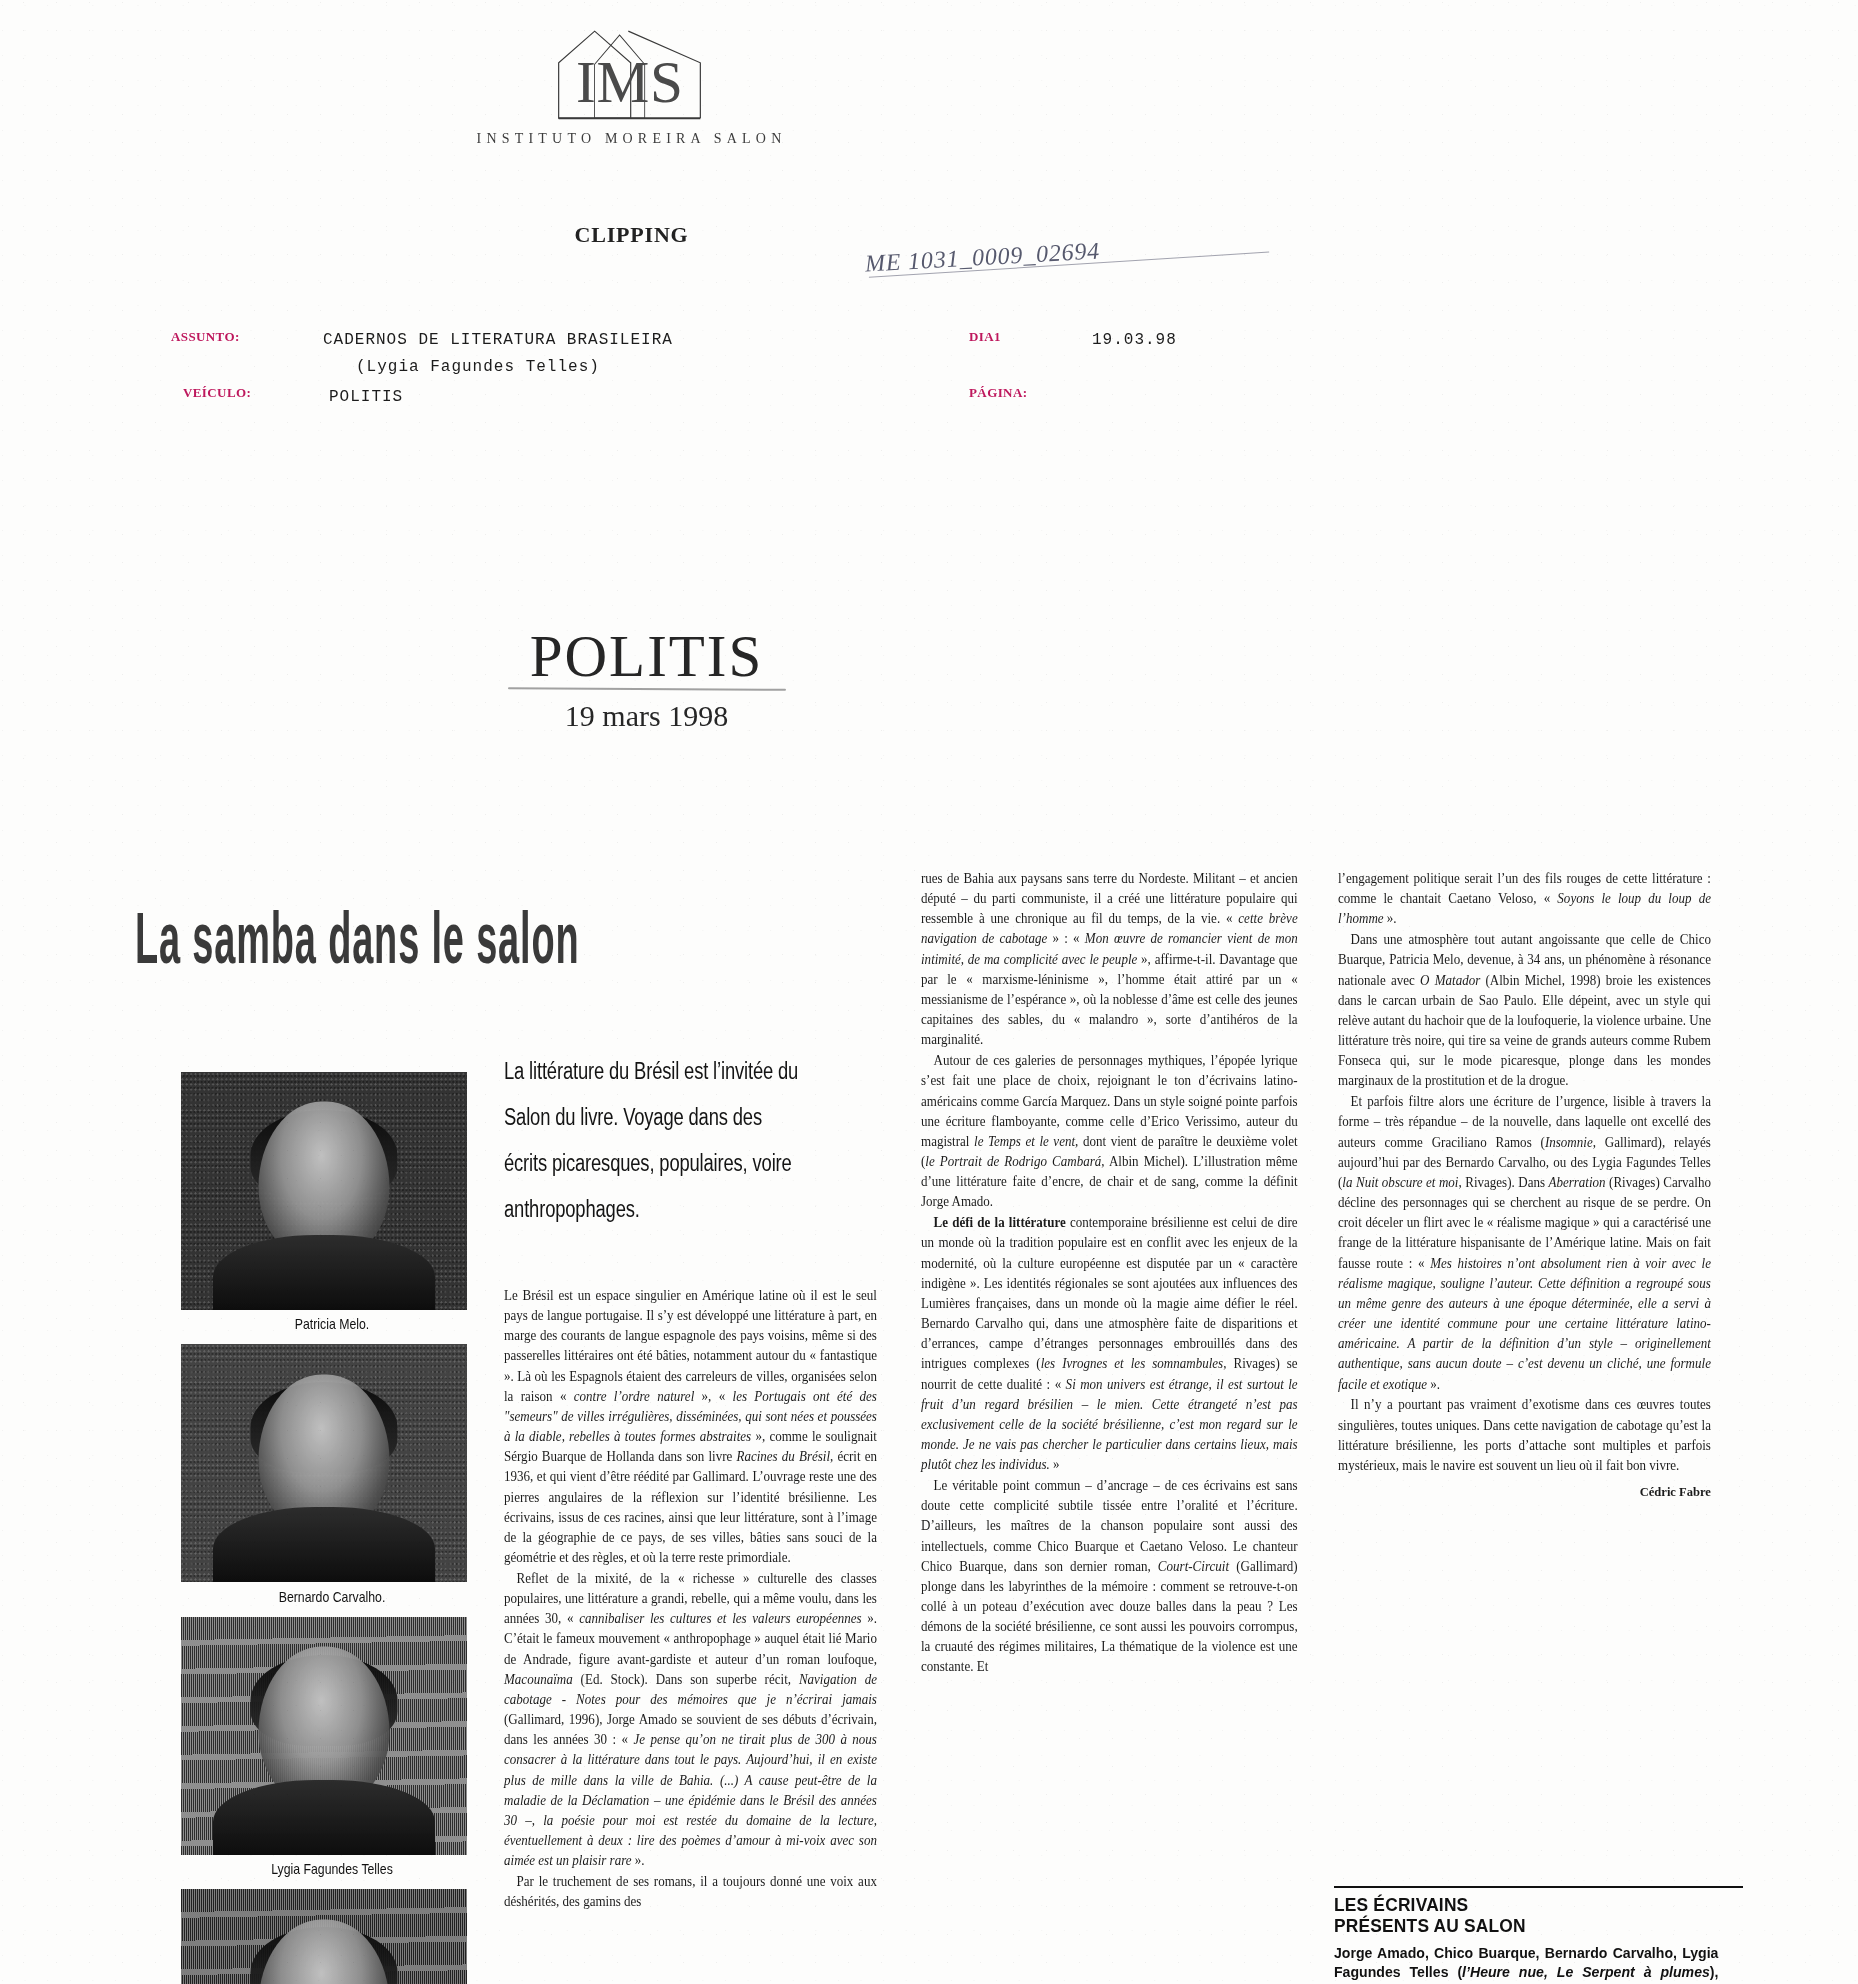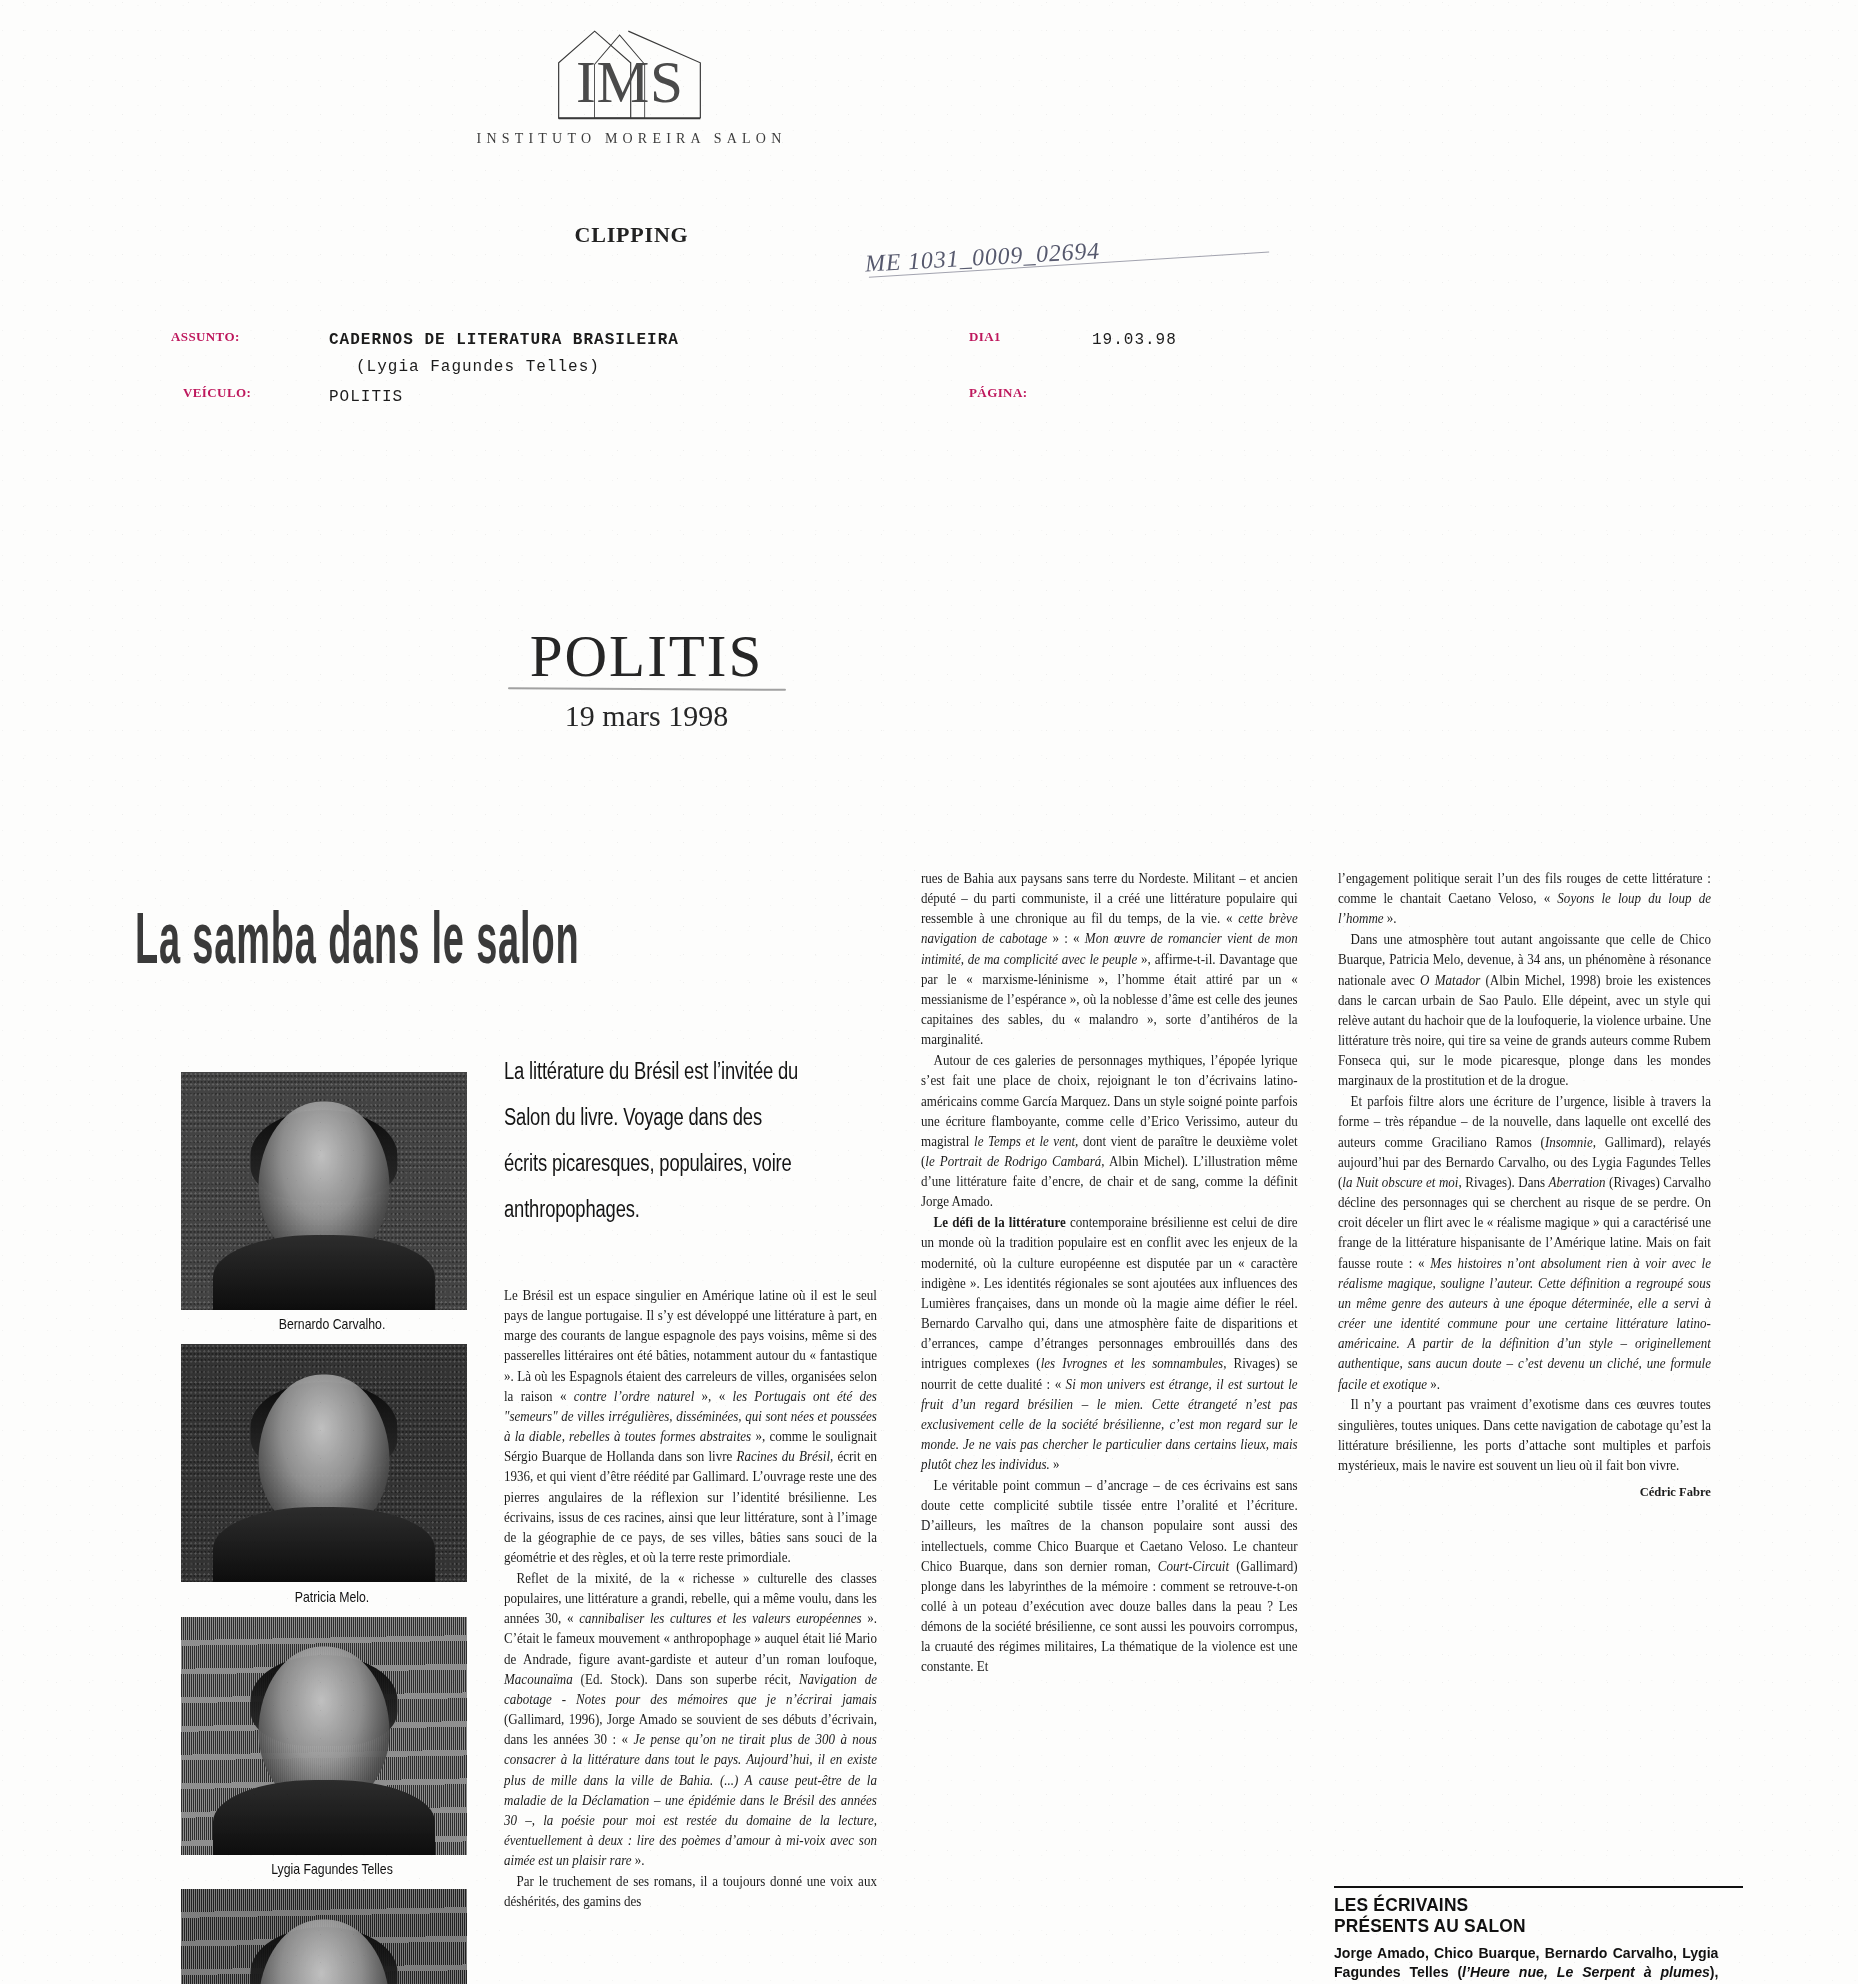--- a/index.html
+++ b/index.html
@@ -40,21 +40,21 @@
     background:#3a3d55;opacity:.55;transform:rotate(-.4deg);}
 
   .meta{position:absolute;left:171px;top:329px;width:1310px;
     font-family:"Liberation Mono",monospace;}
   .meta-lbl{position:absolute;font-weight:bold;font-size:13px;letter-spacing:0.4px;color:#be185d;
     font-family:Liberation Serif, serif;}
   .meta-val{position:absolute;font-size:16px;letter-spacing:1px;color:#1c1c1c;
     font-family:"Liberation Mono",monospace;}
 
   .assunto-lbl{left:0;top:0;}
-  .assunto-val{left:158px;top:2.4px;font-weight:bold;}
+  .assunto-val{left:152px;top:2.4px;}
   .assunto-val2{left:185px;top:29px;}
   .veiculo-lbl{left:12px;top:56px;}
   .veiculo-val{left:158px;top:59px;}
   .dia-lbl{left:798px;top:0px;text-align:right;}
   .dia-val{left:921px;top:2.4px;}
   .pagina-lbl{left:798px;top:56px;text-align:right;}
 
   
   .masthead{position:absolute;left:468px;top:627px;width:357px;text-align:center;}
   .masthead .name{font-family:"Liberation Serif",serif;font-size:59px;letter-spacing:2px;color:#262626;
@@ -171,36 +171,36 @@
     <div class="rule"></div>
     <div class="date">19 mars 1998</div>
   </div>
 
   <div class="headline">La samba dans le salon</div>
 
   <div class="standfirst">La littérature du Brésil est l’invitée du Salon du livre. Voyage dans des écrits picaresques, populaires, voire anthropophages.</div>
 
   <div class="photos">
     <div class="photo-wrap">
+      <div class="photo p2">
+        <div class="noise"></div>
+          <div class="hair"></div>
+          <div class="face"></div>
+          <div class="torso"></div>
+      </div>
+      <div class="caption">Patricia Melo.</div>
+    </div>
+    <div class="photo-wrap">
       <div class="photo p1">
         <div class="noise"></div>
           <div class="hair"></div>
           <div class="face"></div>
           <div class="torso"></div>
       </div>
       <div class="caption">Bernardo Carvalho.</div>
-    </div>
-    <div class="photo-wrap">
-      <div class="photo p2">
-        <div class="noise"></div>
-          <div class="hair"></div>
-          <div class="face"></div>
-          <div class="torso"></div>
-      </div>
-      <div class="caption">Patricia Melo.</div>
     </div>
     <div class="photo-wrap">
       <div class="photo p3">
         <div class="hatch"></div>
           <div class="hair"></div>
           <div class="face"></div>
           <div class="torso"></div>
       </div>
       <div class="caption">Lygia Fagundes Telles</div>
     </div>

